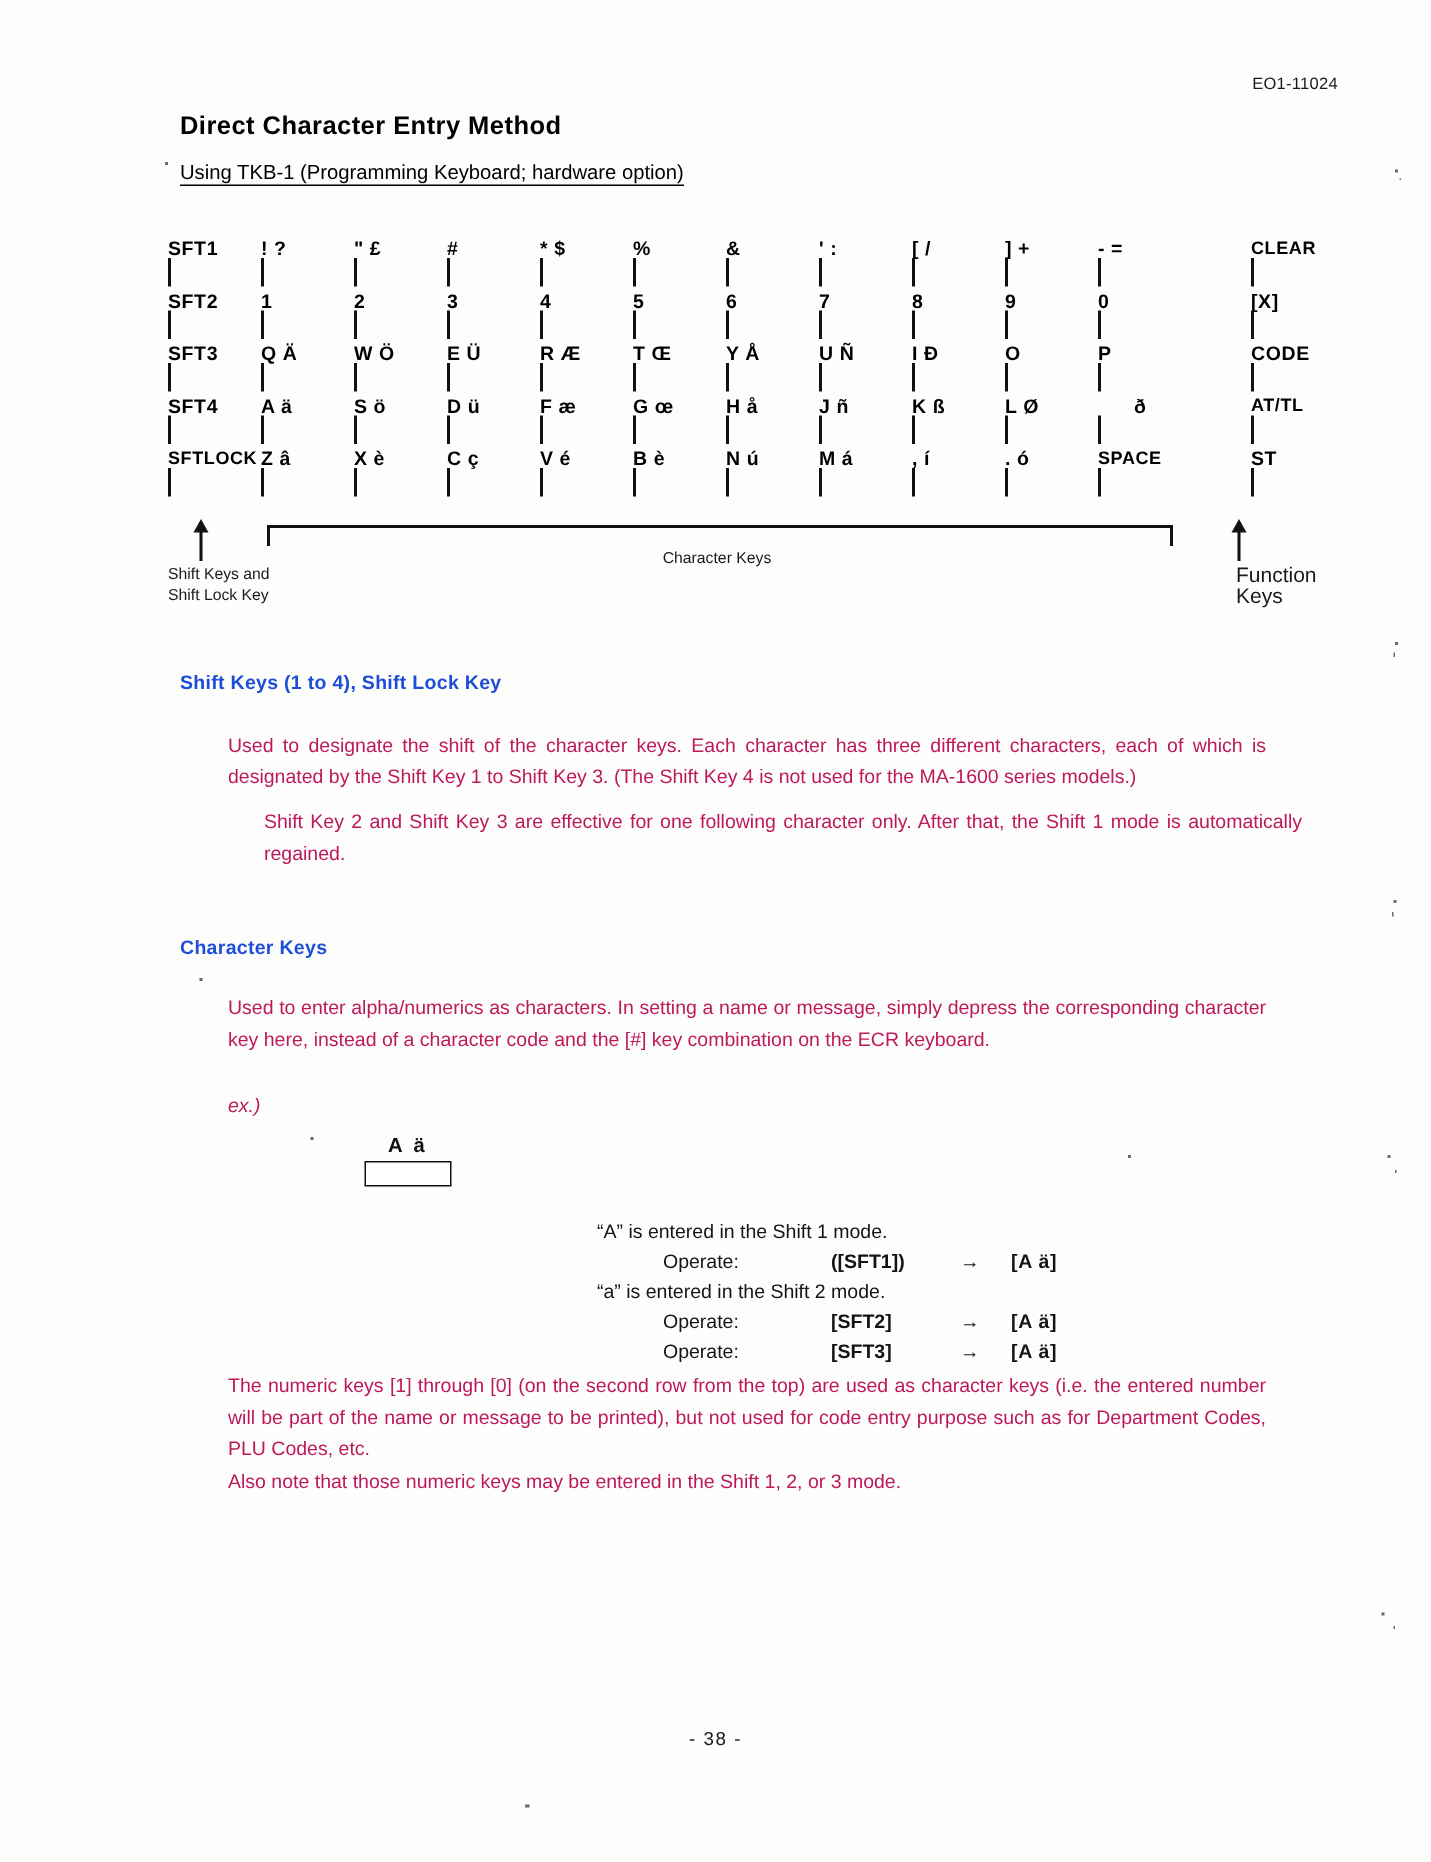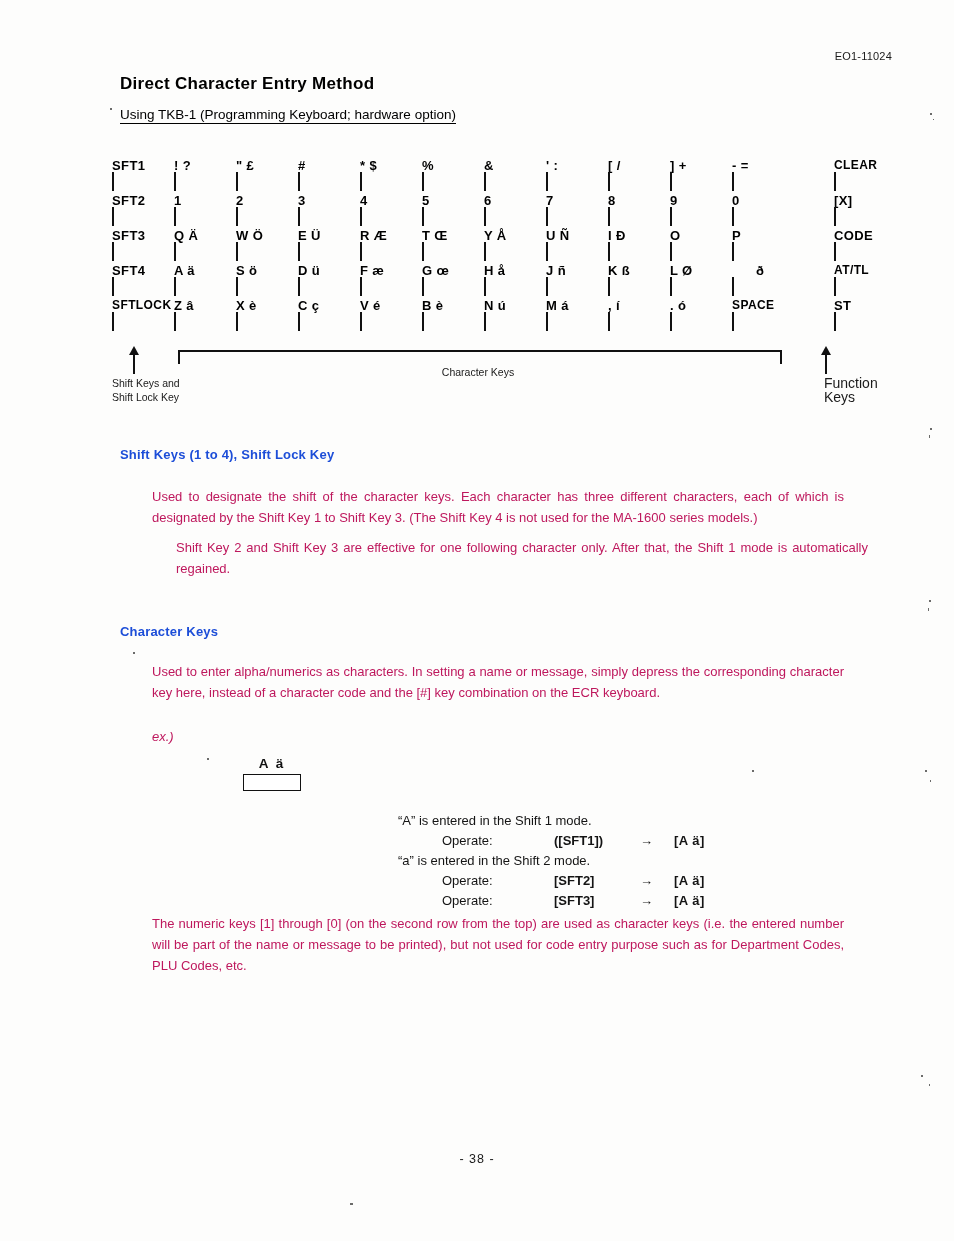--- a/index.html
+++ b/index.html
@@ -364,20 +364,21 @@
       </div>
       <div class="ex-op">
         <span class="op-label">Operate:</span>
         <span class="op-key">[SFT3]</span>
         <span class="op-arrow">→</span>
         <span class="op-result">[A  ä]</span>
       </div>
     </div>
 
   <div class="para" style="left:152px; top:913px;">The numeric keys [1] through [0] (on the second row from the top) are used as character keys (i.e. the entered number will be part of the name or message to be printed), but not used for code entry purpose such as for Department Codes, PLU Codes, etc.</div>
+  <div class="para" style="left:152px; top:977px;">Also note that those numeric keys may be entered in the Shift 1, 2, or 3 mode.</div>
 
   <div class="footer">- 38 -</div>
 
   <div class="speck" style="left:930px; top:113px;"></div>
   <div class="speck" style="left:933px; top:119px; width:1px; height:1px;"></div>
   <div class="speck" style="left:930px; top:428px;"></div>
   <div class="speck" style="left:929px; top:435px; width:1px; height:3px;"></div>
   <div class="speck" style="left:929px; top:600px;"></div>
   <div class="speck" style="left:928px; top:608px; width:1px; height:3px;"></div>
   <div class="speck" style="left:925px; top:770px;"></div>

